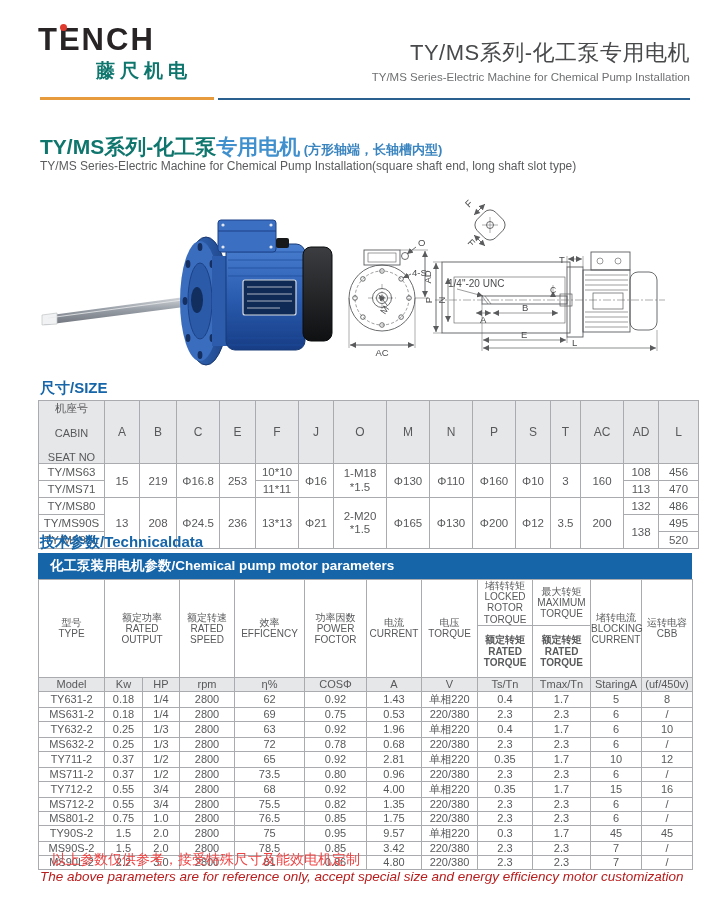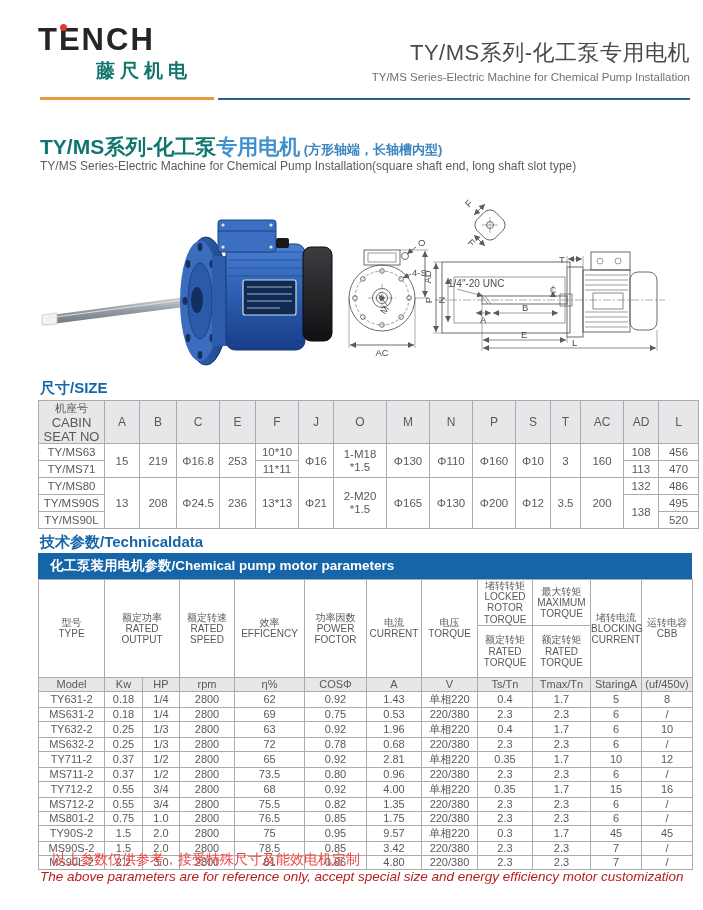--- a/index.html
+++ b/index.html
@@ -32,30 +32,30 @@
   
   table { border-collapse:collapse; table-layout:fixed; }
   th,td { border:1px solid #a9abae; text-align:center; vertical-align:middle; padding:0; }
   th { background:#e6e7e8; font-weight:normal; color:#58595b; }
   .pre { white-space:pre-line; line-height:1.15; }
   
   .size-heading { position:absolute; left:40px; top:379px; font-size:15px; font-weight:bold; color:#1565a8; }
   .size-table { position:absolute; left:38px; top:400px; width:654px; font-size:11.5px; }
   .size-table thead th { height:40px; font-size:12px; }
   .size-table .cab1 { font-size:11px; }
-  .size-table .cab2 { font-size:13px; line-height:1.05; }
+  .size-table .cab2 { font-size:11px; line-height:1.05;margin-top:12px; }
   .size-table td { height:17px; font-size:11.5px; }
   
   .tech-heading { position:absolute; left:40px; top:533px; font-size:15px; font-weight:bold; color:#1565a8; }
   .tech-bar { position:absolute; left:38px; top:553px; width:654px; height:26px; background:#1565a8;
     color:#fff; font-size:13.5px; font-weight:bold; line-height:26px; padding-left:12px; }
   .tech-table { position:absolute; left:38px; top:579px; width:654px; font-size:11px; }
   .tech-table th.big { background:#fff; font-size:10px; line-height:1.12; }
   .tech-table tr.r1 th { height:40px; }
-  .tech-table tr.r2 th { height:52px; }
+  .tech-table tr.r2 th { height:52px;font-weight:bold; }
   .tech-table tr.units th { height:14px; background:#e6e7e8; font-size:11px; }
   .tech-table td { height:14px; font-size:11px; }
   
   .footer-cn { position:absolute; left:52px; top:851px; font-size:14px; color:#ef4444; }
   .footer-en { position:absolute; left:40px; top:869px; font-size:13.5px; color:#b91c1c;font-style:italic; }
 </style>
 </head>
 <body>
 
 <div class="page">

